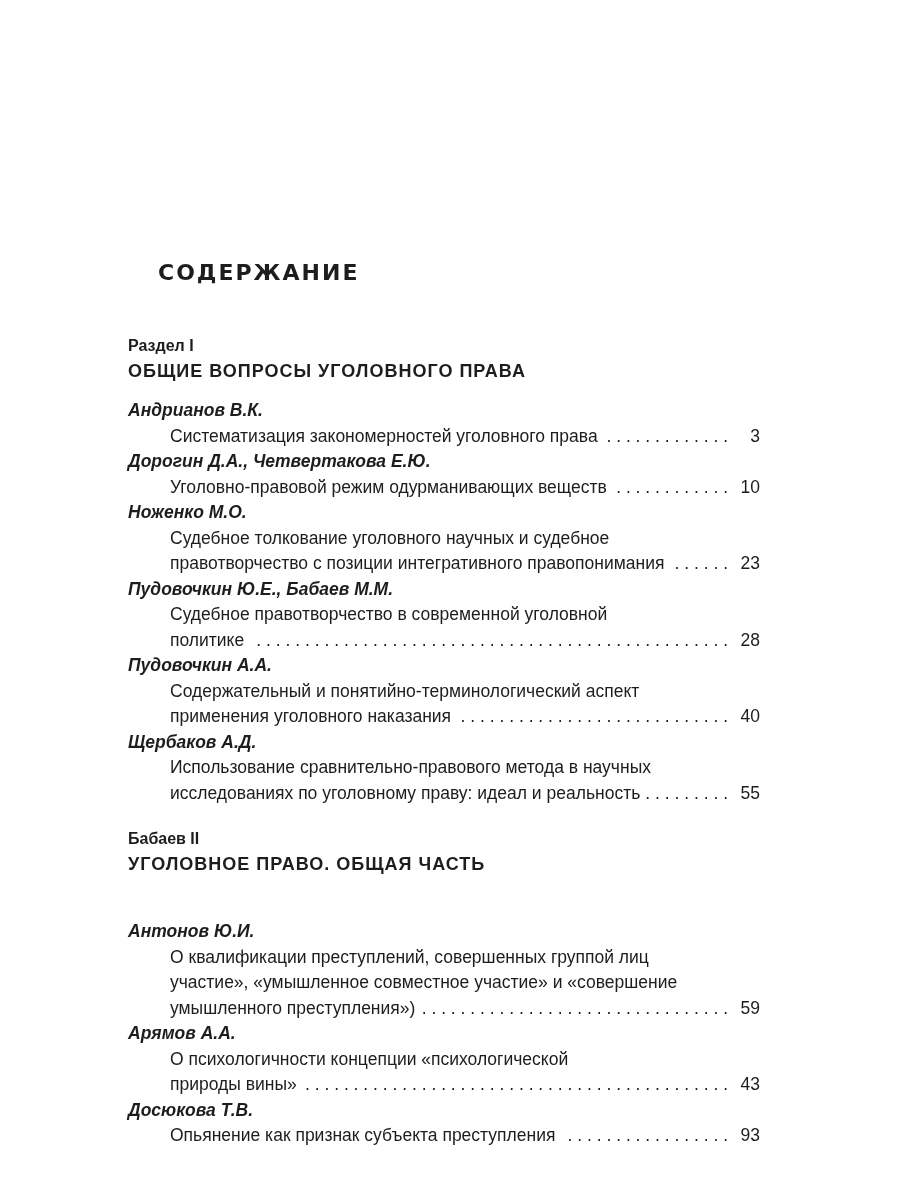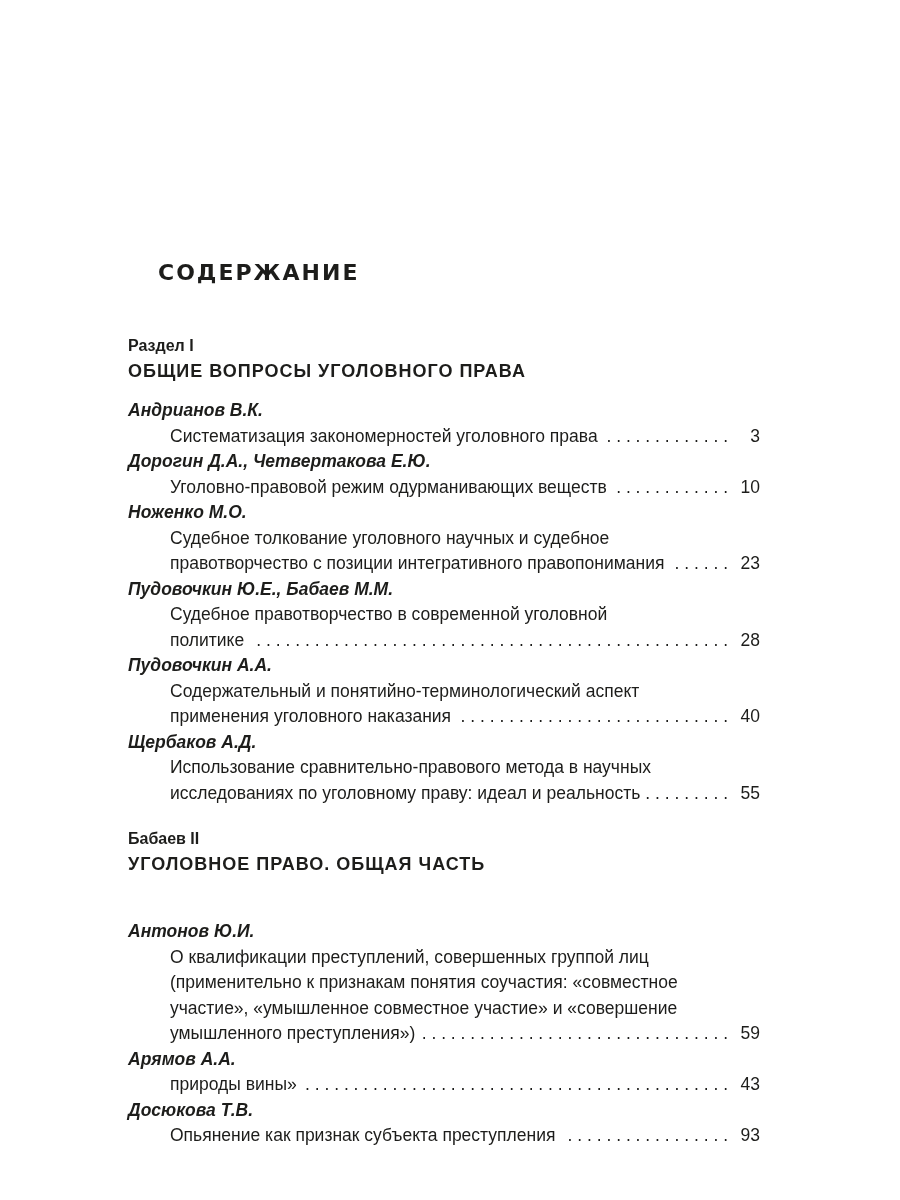--- a/index.html
+++ b/index.html
@@ -186,32 +186,32 @@
 
   <div class="section-head" id="section-2">
     <div class="num">Бабаев II</div>
     <div class="name">УГОЛОВНОЕ ПРАВО. ОБЩАЯ ЧАСТЬ</div>
   </div>
   <div class="entries" id="entries-2">
       <div class="entry">
         <div class="author">Антонов Ю.И.</div>
         <div class="title-block">
           <div class="line">О квалификации преступлений, совершенных группой лиц</div>
-          <div class="line">(применительно к признакам понятия соучастия: «совместное</div>
           <div class="line">участие», «умышленное совместное участие» и «совершение</div>
           <div class="line last">
             <span class="txt">умышленного преступления»)</span>
             <span class="leader"></span>
             <span class="page-num">59</span>
           </div>
         </div>
       </div>
       <div class="entry">
         <div class="author">Арямов А.А.</div>
         <div class="title-block">
+          <div class="line">О психологичности концепции «психологической</div>
           <div class="line last">
             <span class="txt">природы вины»</span>
             <span class="leader"></span>
             <span class="page-num">43</span>
           </div>
         </div>
       </div>
       <div class="entry">
         <div class="author">Досюкова Т.В.</div>
         <div class="title-block">

